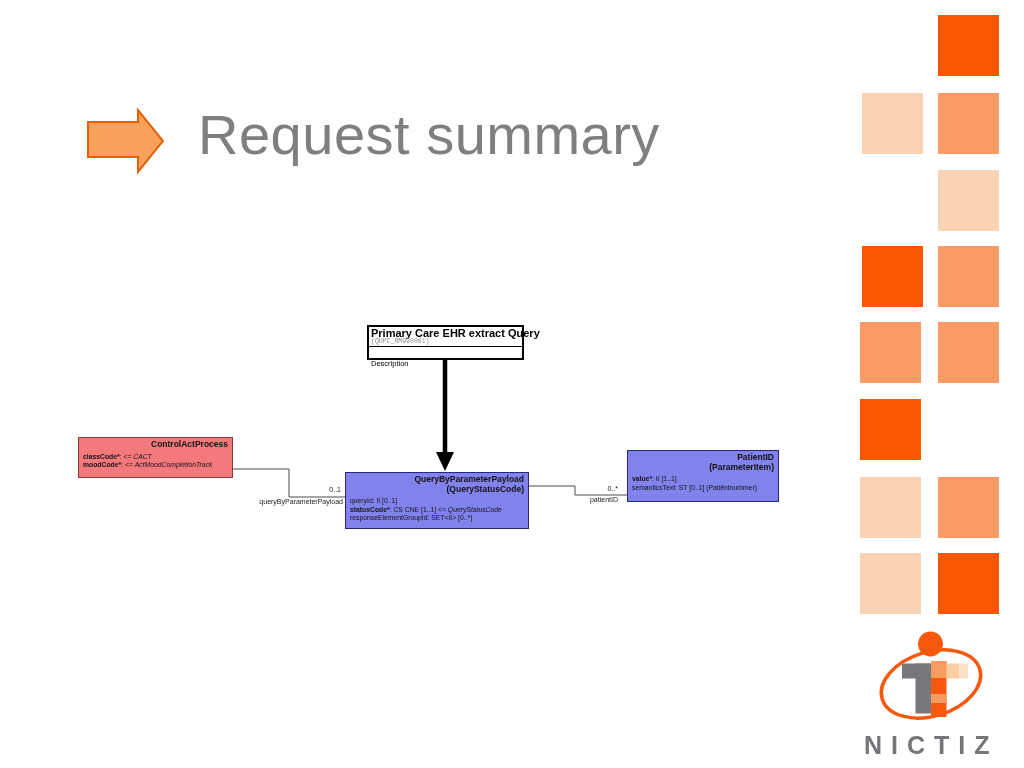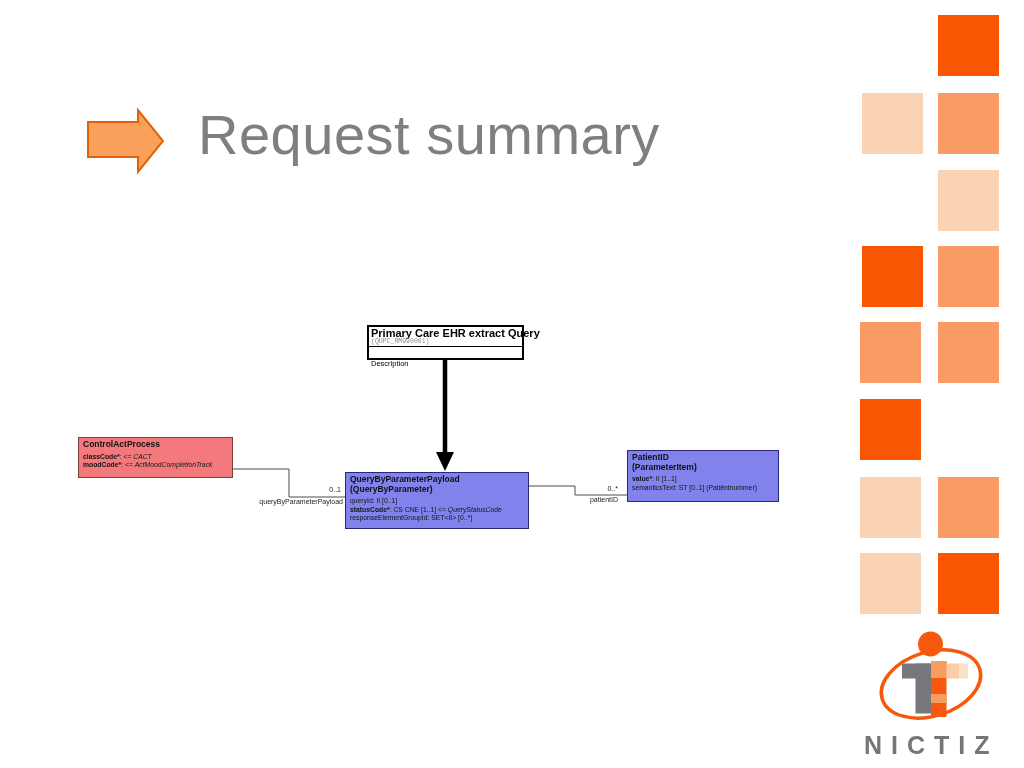--- a/index.html
+++ b/index.html
@@ -41,21 +41,21 @@
   }
   
   #querybyparam-box {
     left:345px; top:472px; width:184px; height:57px;
     background:#8282EC; border:1px solid #26267E; padding:2px 4px;
   }
   #patientid-box {
     left:627px; top:450px; width:152px; height:52px;
     background:#8282EC; border:1px solid #26267E; padding:2px 4px;
   }
-  .clsbox .t1 { font-size:8.5px; line-height:9.5px; font-weight:bold; color:#111; white-space:nowrap; }
+  .clsbox .t1 { font-size:8.5px; line-height:9.5px; font-weight:bold; color:#111; white-space:nowrap;text-align:right; }
   .clsbox .attrs { margin-top:3px; }
   .clsbox .attr { font-size:6.8px; line-height:8.6px; color:#141414; white-space:nowrap; }
   .clsbox .attr b { font-weight:bold; }
   .clsbox .attr i { font-style:italic; }
 
   
   .conn-label {
     position:absolute; z-index:3; font-size:7px; line-height:8px;
     color:#222; text-align:right; white-space:nowrap;
   }
@@ -101,21 +101,21 @@
   <div class="clsbox" id="controlact-box">
     <div class="t1">ControlActProcess</div>
     <div class="attrs">
       <div class="attr"><b>classCode*</b><span>: &lt;= </span><i>CACT</i></div>
       <div class="attr"><b>moodCode*</b><span>: &lt;= </span><i>ActMoodCompletionTrack</i></div>
     </div>
   </div>
 
   <div class="clsbox" id="querybyparam-box">
     <div class="t1">QueryByParameterPayload</div>
-    <div class="t1">(QueryByParameter)</div>
+    <div class="t1">(QueryStatusCode)</div>
     <div class="attrs">
       <div class="attr"><b></b><span>queryId: II [0..1]</span><i></i></div>
       <div class="attr"><b>statusCode*</b><span>: CS CNE [1..1] &lt;= </span><i>QueryStatusCode</i></div>
       <div class="attr"><b></b><span>responseElementGroupId: SET&lt;II&gt; [0..*]</span><i></i></div>
     </div>
   </div>
 
   <div class="clsbox" id="patientid-box">
     <div class="t1">PatientID</div>
     <div class="t1">(ParameterItem)</div>

